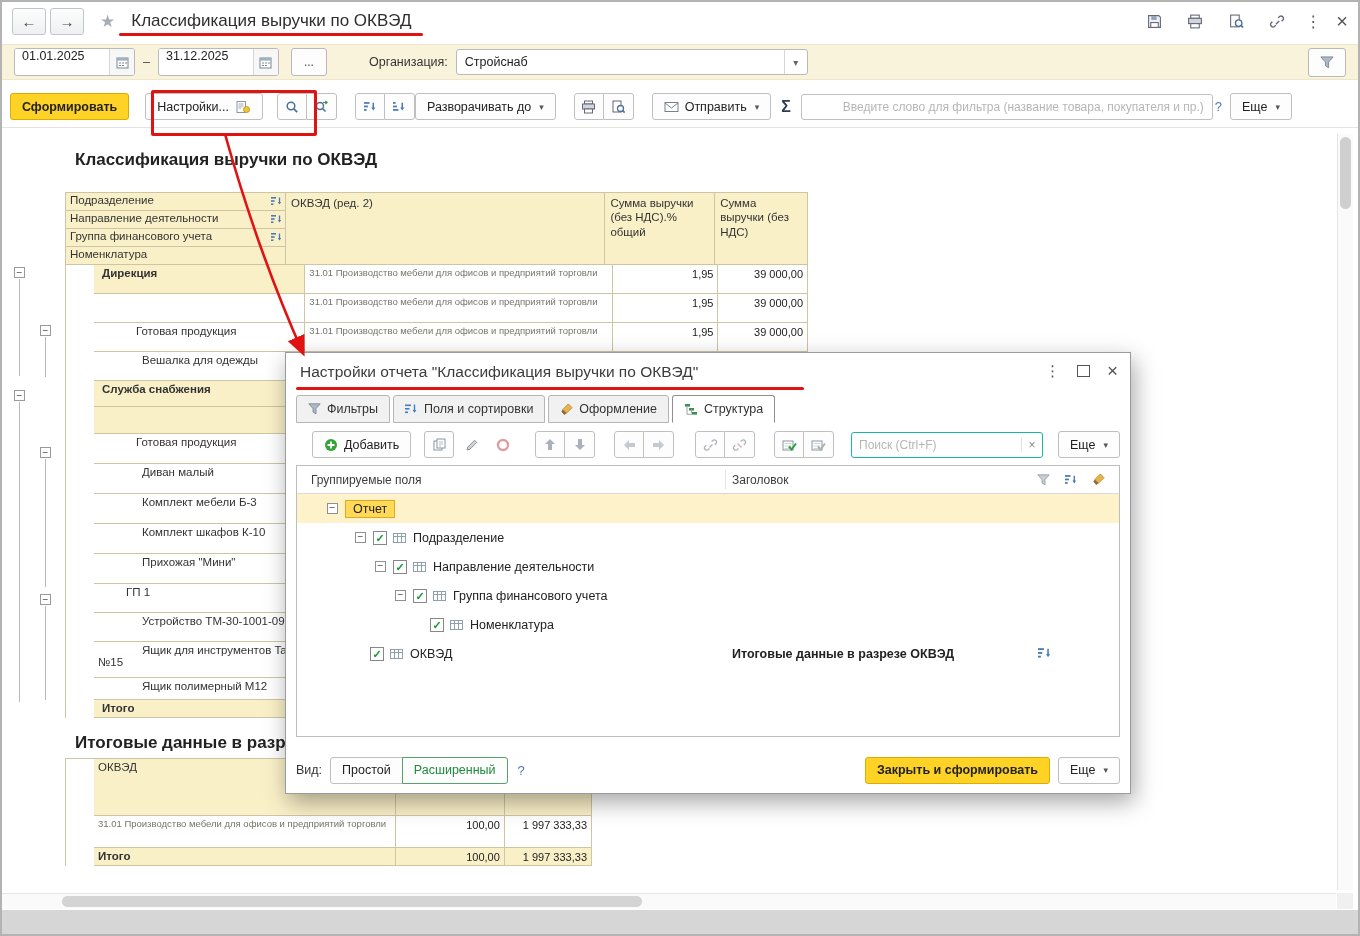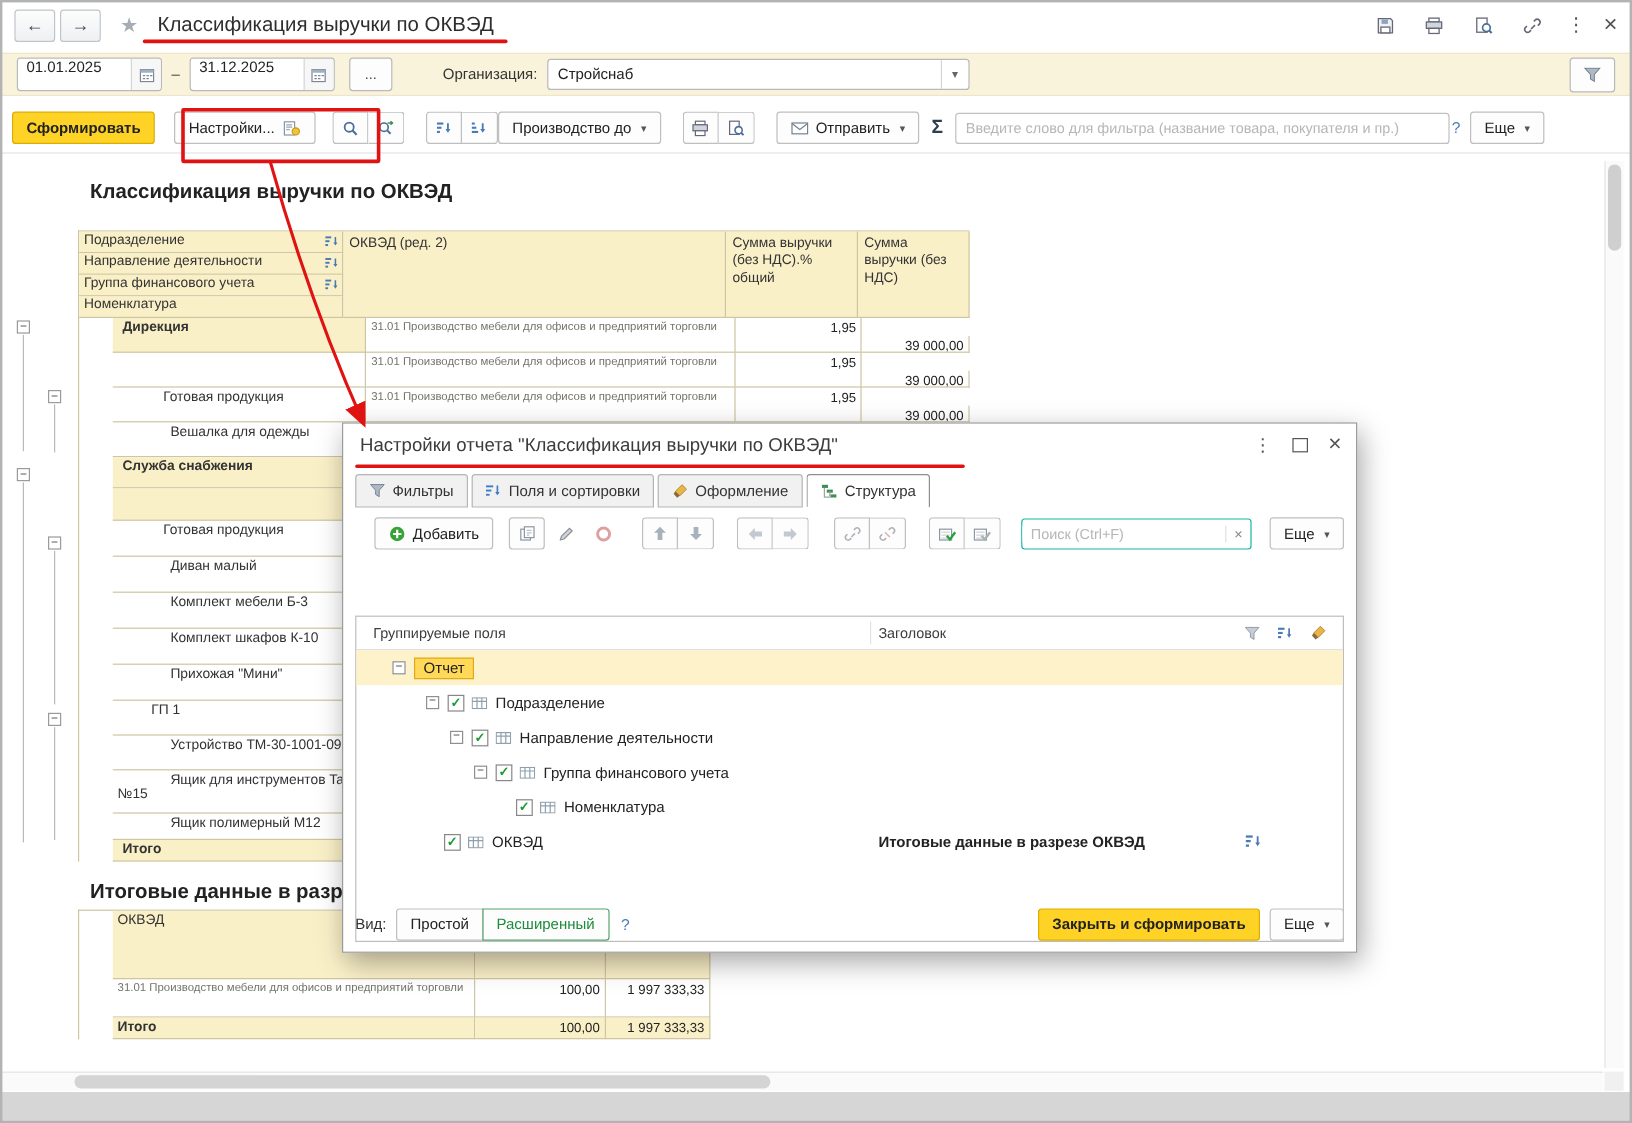--- a/index.html
+++ b/index.html
@@ -41,21 +41,21 @@
   .filterinput::placeholder{color:#b6b6b6;}
   .helpq{color:#4a7ab5;font-size:13px;margin:0 2px;}
   
   .reptitle{position:absolute;left:75px;top:150px;font-size:17px;font-weight:700;color:#222;z-index:1;}
   .rtable{position:absolute;left:65px;top:192px;width:743px;border-top:1px solid #cdc5a4;border-left:1px solid #cdc5a4;box-sizing:border-box;z-index:1;background:#fff;}
   .trow{display:flex;padding-left:28px;}
   .c{border-right:1px solid #cdc5a4;border-bottom:1px solid #cdc5a4;box-sizing:border-box;overflow:hidden;padding:2px 4px;}
   .c1{width:220px;font-size:11.5px;color:#333;}
   .c2{width:320px;font-size:9.5px;color:#75746b;line-height:1.2;}
   .c3{width:110px;}
-  .c4{width:93px;margin-top:15px;}
+  .c4{width:93px;}
   .num{text-align:right;font-size:11px;color:#222;padding-top:3px;}
   .grp .c1{background:#faf0c8;}
   .grp .lbl{font-weight:700;}
   .total .c1{background:#faf0c8;}
   .hstack{display:flex;}
   .cornercol{display:flex;flex-direction:column;}
   .ccell{position:relative;width:220px;height:18px;background:#faf0c8;border-right:1px solid #cdc5a4;border-bottom:1px solid #cdc5a4;box-sizing:border-box;font-size:11.5px;color:#333;padding:1px 4px;overflow:hidden;white-space:nowrap;}
   .ccell .csort{position:absolute;right:3px;top:3px;}
   .hcell{background:#faf0c8;border-right:1px solid #cdc5a4;border-bottom:1px solid #cdc5a4;box-sizing:border-box;font-size:11.5px;color:#333;padding:3px 5px;height:72px;line-height:1.25;}
   .h2c{width:320px;}
@@ -91,21 +91,21 @@
   .dwin .closex{font-size:19px;line-height:1;}
   .dtabs{position:absolute;left:10px;top:42px;height:29px;display:flex;gap:3px;font-size:12.5px;color:#333;}
   .dtab{display:inline-flex;align-items:center;gap:6px;padding:0 11px;border:1px solid #b5b5b5;border-radius:3px 3px 0 0;background:#f1f1f1;height:28px;box-sizing:border-box;}
   .dtab.active{background:#fff;border-color:#8f8f8f;border-bottom-color:#fff;font-weight:400;}
   .dtoolbar{position:absolute;left:10px;right:10px;top:76px;height:31px;display:flex;align-items:center;gap:5px;padding-left:16px;}
   .flaticon{display:inline-flex;align-items:center;justify-content:center;width:26px;height:26px;}
   .dsearch{display:inline-flex;align-items:center;width:192px;height:26px;border:1px solid #14b8a6;border-radius:3px;background:#fff;box-sizing:border-box;}
   .dsearch input{flex:1;min-width:0;border:none;outline:none;padding:0 7px;font-size:12px;font-family:inherit;color:#222;}
   .dsearch input::placeholder{color:#b6b6b6;}
   .dsearch .clr{width:20px;text-align:center;color:#888;font-size:12px;border-left:1px solid #e0e0e0;}
-  .dgrid{position:absolute;left:10px;right:10px;top:112px;height:272px;border:1px solid #bdbdbd;box-sizing:border-box;background:#fff;margin-top:48px;}
+  .dgrid{position:absolute;left:10px;right:10px;top:112px;height:272px;border:1px solid #bdbdbd;box-sizing:border-box;background:#fff;}
   .ghead{position:relative;height:27px;border-bottom:1px solid #dadada;display:flex;align-items:center;font-size:12px;color:#3c3c3c;}
   .ghead .gcol1{padding-left:14px;}
   .ghead .gcol2{position:absolute;left:435px;}
   .ghead .gsep{position:absolute;left:428px;top:4px;bottom:4px;width:1px;background:#e3e3e3;}
   .ghead .gicons{margin-left:auto;display:flex;align-items:center;gap:15px;padding-right:14px;}
   .gbody{position:relative;}
   .strow{position:relative;display:flex;align-items:center;height:29px;font-size:12.5px;color:#222;box-sizing:border-box;}
   .strow.sel{background:#fdf2c9;}
   .strow.sel .slabel{background:#ffd957;border:1px solid #dfa81e;padding:1px 7px;}
   .exp{width:11px;height:11px;border:1px solid #8f8f8f;background:#fff;line-height:8px;text-align:center;font-size:10px;color:#444;box-sizing:border-box;margin-right:7px;flex:none;}
@@ -252,21 +252,21 @@
         <svg width="12" height="12" viewBox="0 0 11 11">
             <rect x="0" y="1" width="2.4" height="1.6" fill="#4a7ab5"></rect>
             <rect x="0" y="4.2" width="3.6" height="1.6" fill="#4a7ab5"></rect>
             <rect x="0" y="7.4" width="5" height="1.6" fill="#4a7ab5"></rect>
             <path d="M8.5 1.5v5.5" stroke="#4a7ab5" stroke-width="1.4"></path>
             <path d="M6.6 6l1.9 2.8L10.4 6z" fill="#4a7ab5"></path>
           </svg>
       </span>
     </span>
     <span class="btn">
-        <span>Производство до</span>
+        <span>Разворачивать до</span>
         <span class="caret">▾</span>
       </span>
     <span class="bgroup" style="margin-left:18px;">
       <span class="ib">
         <svg width="15" height="14" viewBox="0 0 15 14">
             <rect x="3.5" y="1" width="8" height="3" fill="#fff" stroke="#667"></rect>
             <rect x="1.5" y="4" width="12" height="5" fill="#cfd6df" stroke="#667"></rect>
             <rect x="3.5" y="9" width="8" height="4" fill="#fff" stroke="#667"></rect>
           </svg>
       </span>
@@ -280,21 +280,21 @@
     </span>
     <span class="btn" style="margin-left:18px;">
       <svg width="15" height="12" viewBox="0 0 15 12">
           <rect x="1" y="1.5" width="13" height="9" fill="#fff" stroke="#76828f"></rect>
           <path d="M1 2l6.5 5L14 2" fill="none" stroke="#76828f"></path>
         </svg>
       <span>Отправить</span>
         <span class="caret">▾</span>
     </span>
     <span class="sigma" style="margin-left:10px;">Σ</span>
-    <input class="filterinput" style="margin-left: 8px;" placeholder="Введите слово для фильтра (название товара, покупателя и пр.)">
+    <input class="filterinput" style="margin-left: 8px; text-align: right;" placeholder="Введите слово для фильтра (название товара, покупателя и пр.)">
     <span class="helpq">?</span>
     <span class="btn" style="margin-left:6px;">
         <span>Еще</span>
         <span class="caret">▾</span>
       </span>
   </div>
 
   <div class="reptitle">Классификация выручки по ОКВЭД</div>
 
   <span class="brbox" style="left:14px;top:267px;">−</span>

